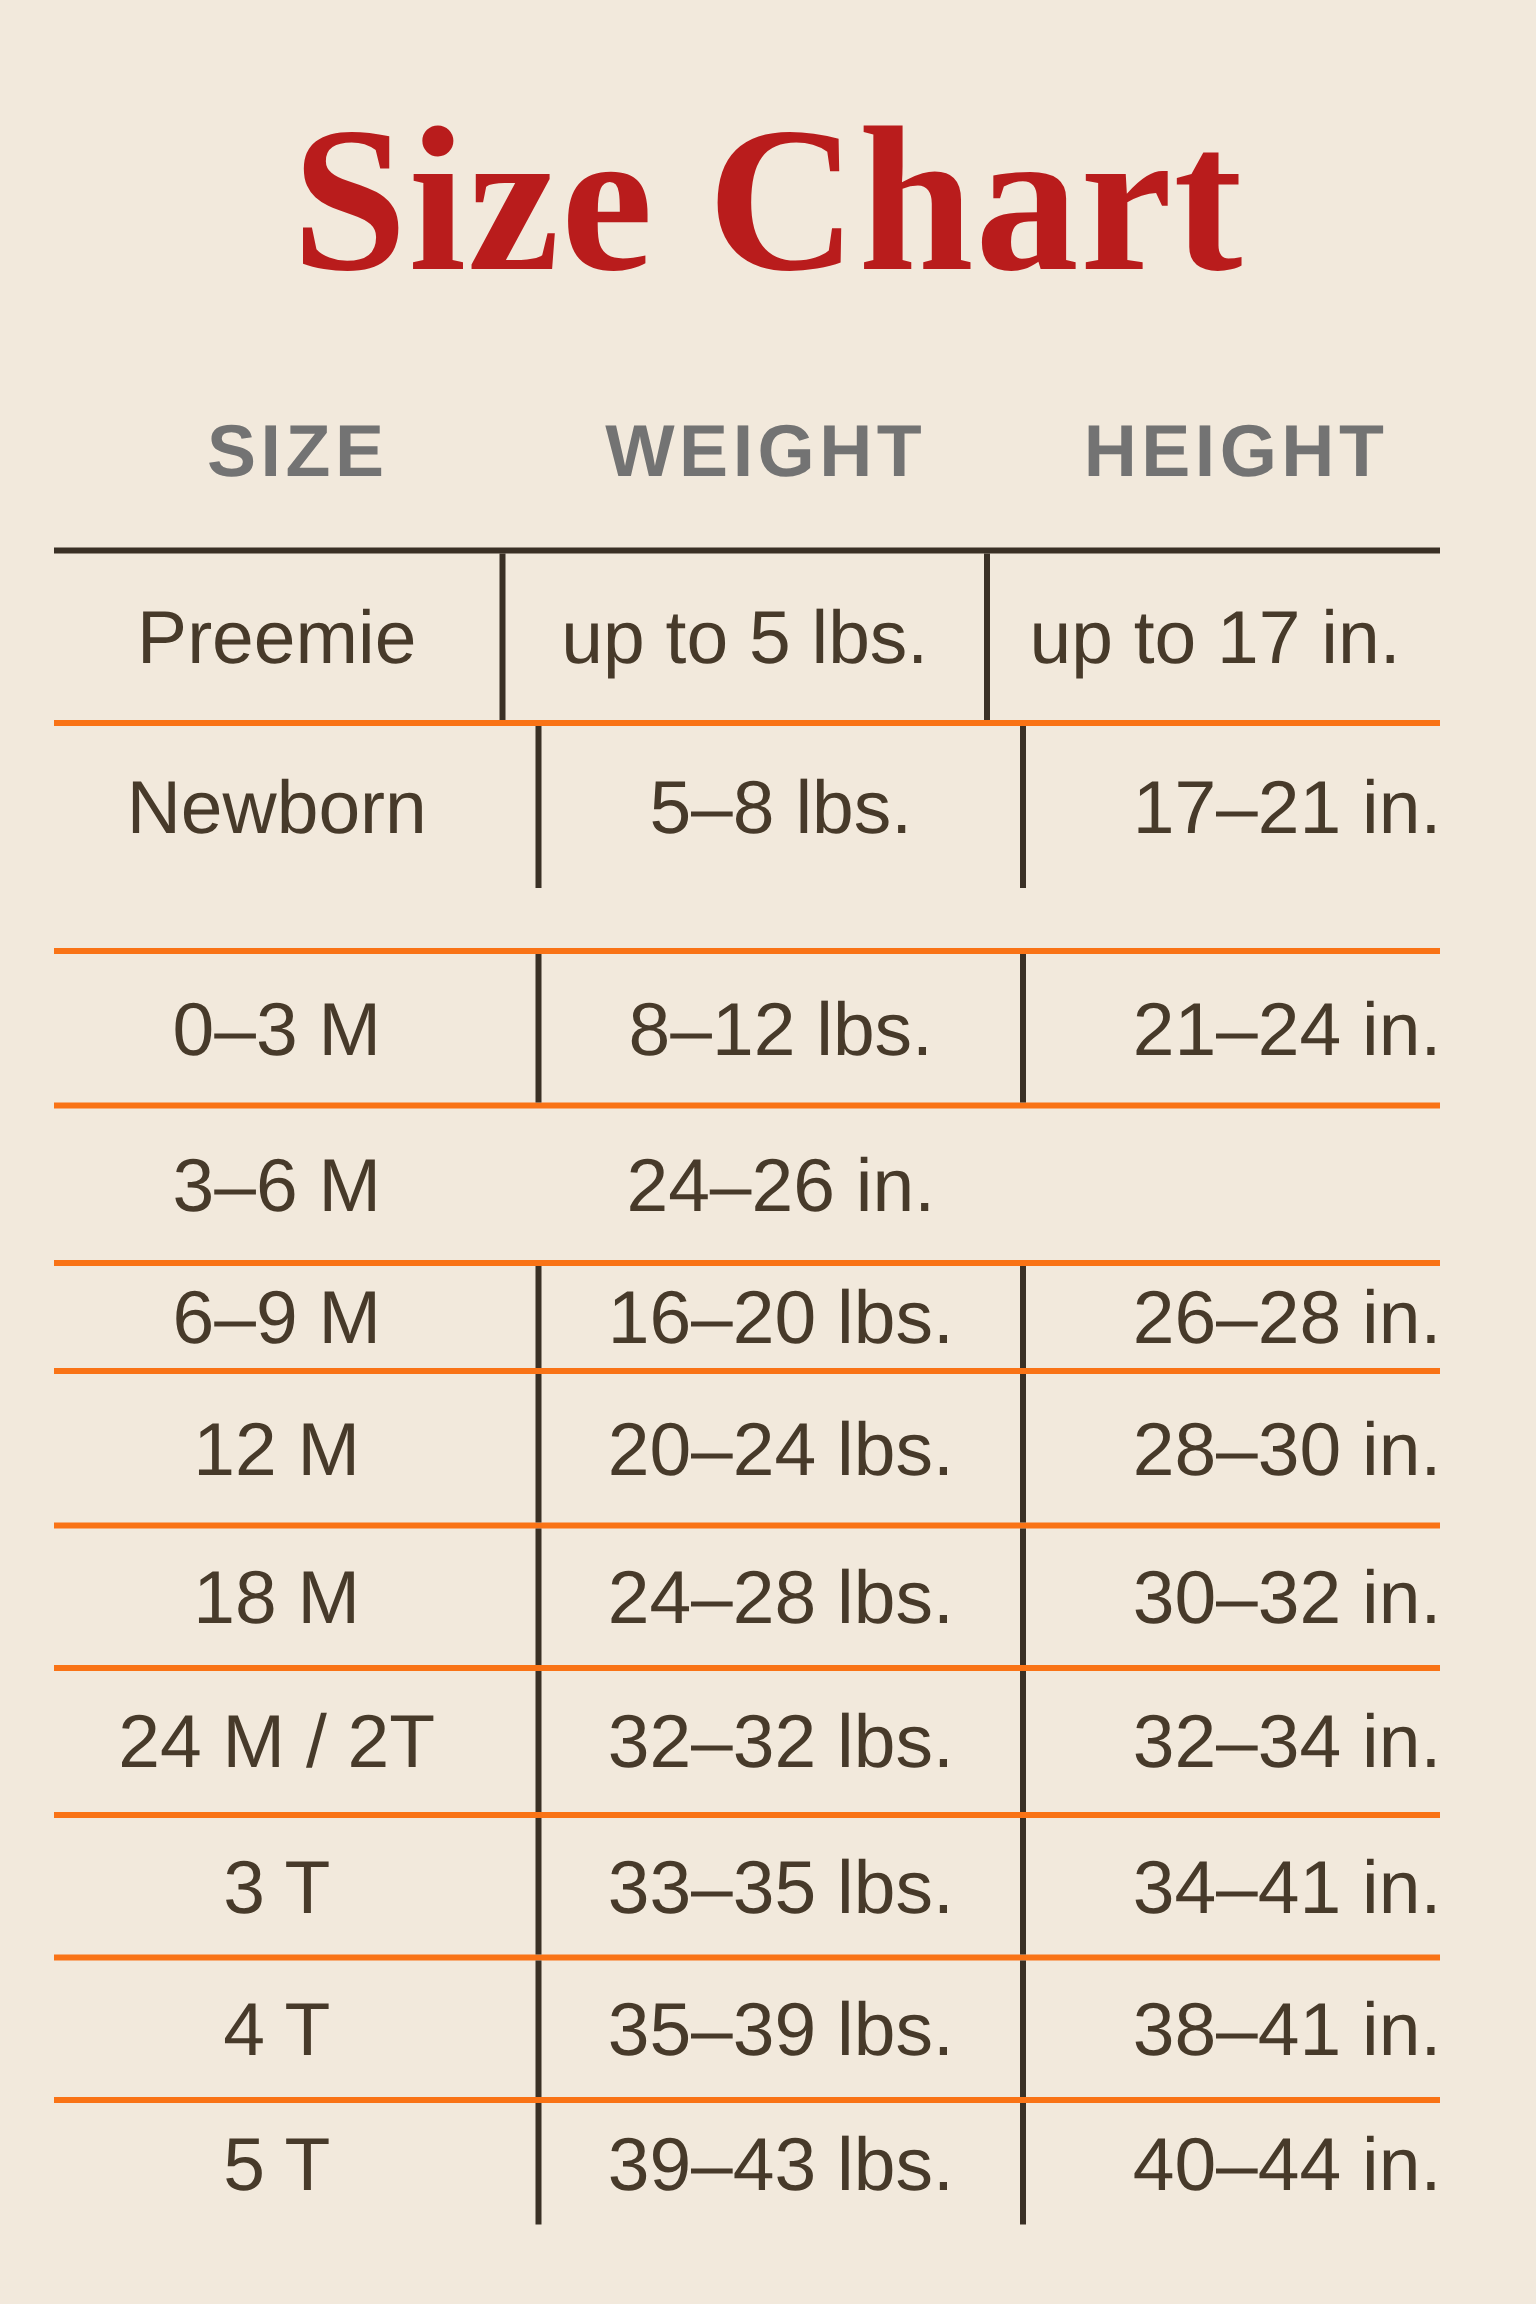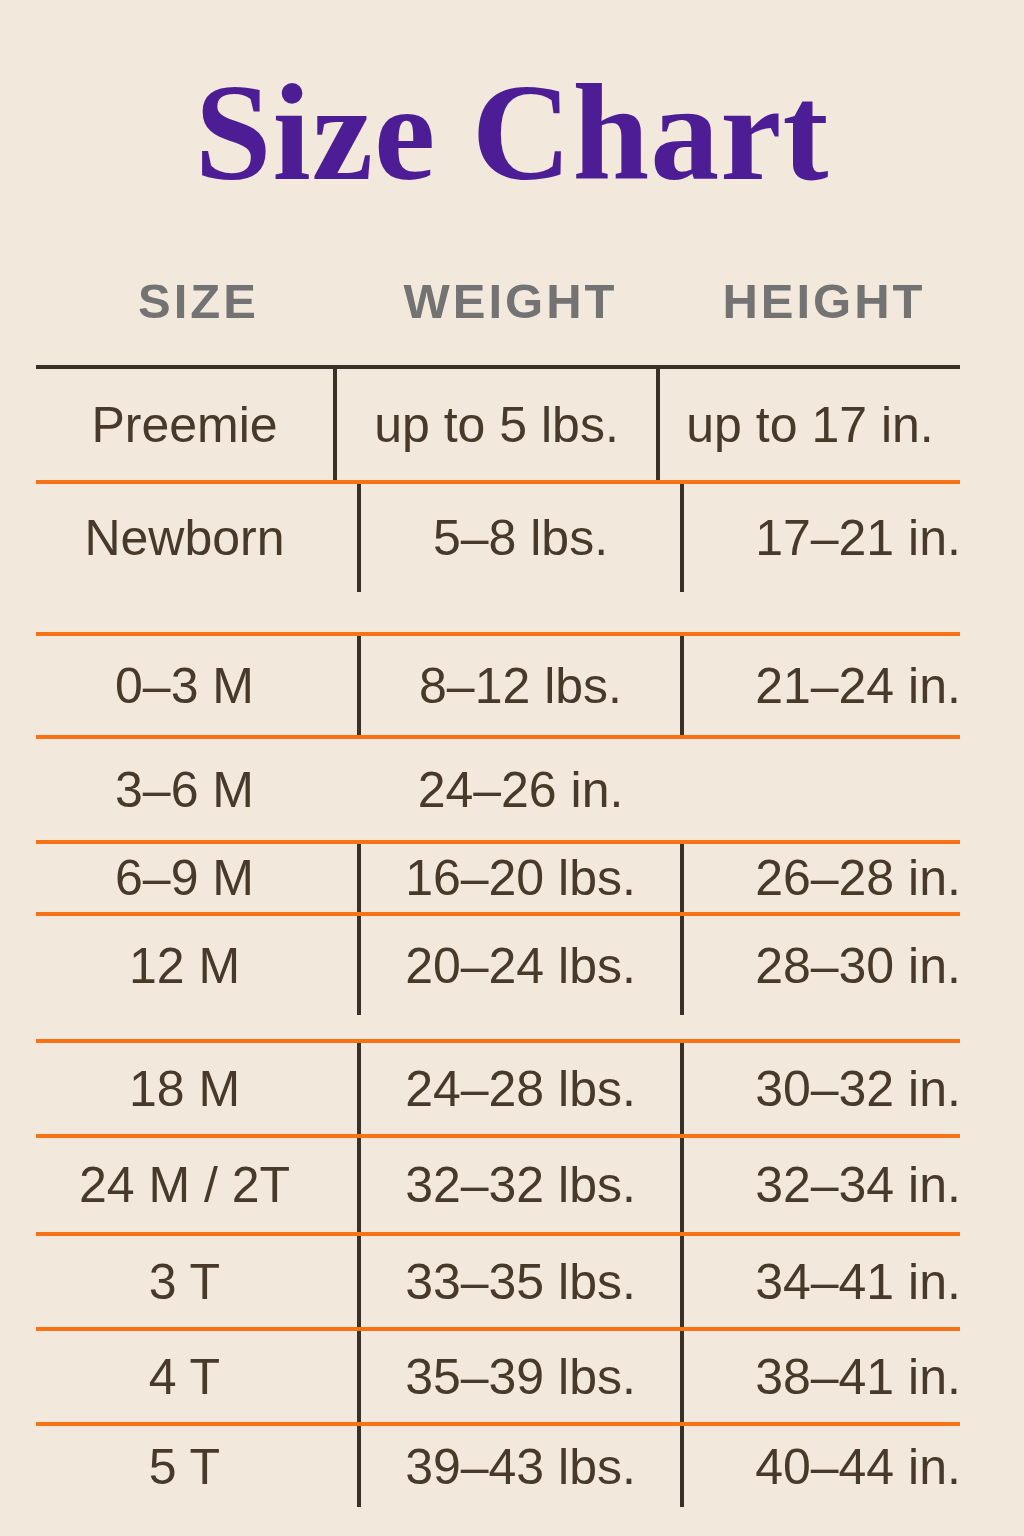--- a/index.html
+++ b/index.html
@@ -20,21 +20,21 @@
     top: 64px;
     left: 0;
     width: 1024px;
     margin: 0;
     text-align: center;
     font-family: "Liberation Serif", serif;
     font-weight: 700;
     font-size: 138px;
     line-height: 1;
     letter-spacing: 1px;
-    color: #4c1d95;
+    color: #b91c1c;
   }
   .header-row {
     position: absolute;
     top: 272px;
     left: 50px;
     width: 924px;
     display: grid;
     grid-template-columns: 297px 327px 300px;
   }
   .header-cell {
@@ -60,21 +60,21 @@
   .t-row + .t-row {
     border-top: 4px solid #f97316;
     gap: 24px;
   }
   .t-row:nth-child(1)  { height: 111px; }
   .t-row:nth-child(2)  { height: 112px; }
   .t-row:nth-child(3)  { height: 103px; margin-top: 40px; }
   .t-row:nth-child(4)  { height: 105px; }
   .t-row:nth-child(5)  { height: 72px; }
   .t-row:nth-child(6)  { height: 103px; }
-  .t-row:nth-child(7)  { height: 95px; margin-top: 24px; }
+  .t-row:nth-child(7)  { height: 95px; }
   .t-row:nth-child(8)  { height: 98px; }
   .t-row:nth-child(9)  { height: 95px; }
   .t-row:nth-child(10) { height: 95px; }
   .t-row:nth-child(11) { height: 85px; }
   .t-cell {
     display: flex;
     align-items: center;
     justify-content: center;
     font-size: 50px;
     line-height: 1;

